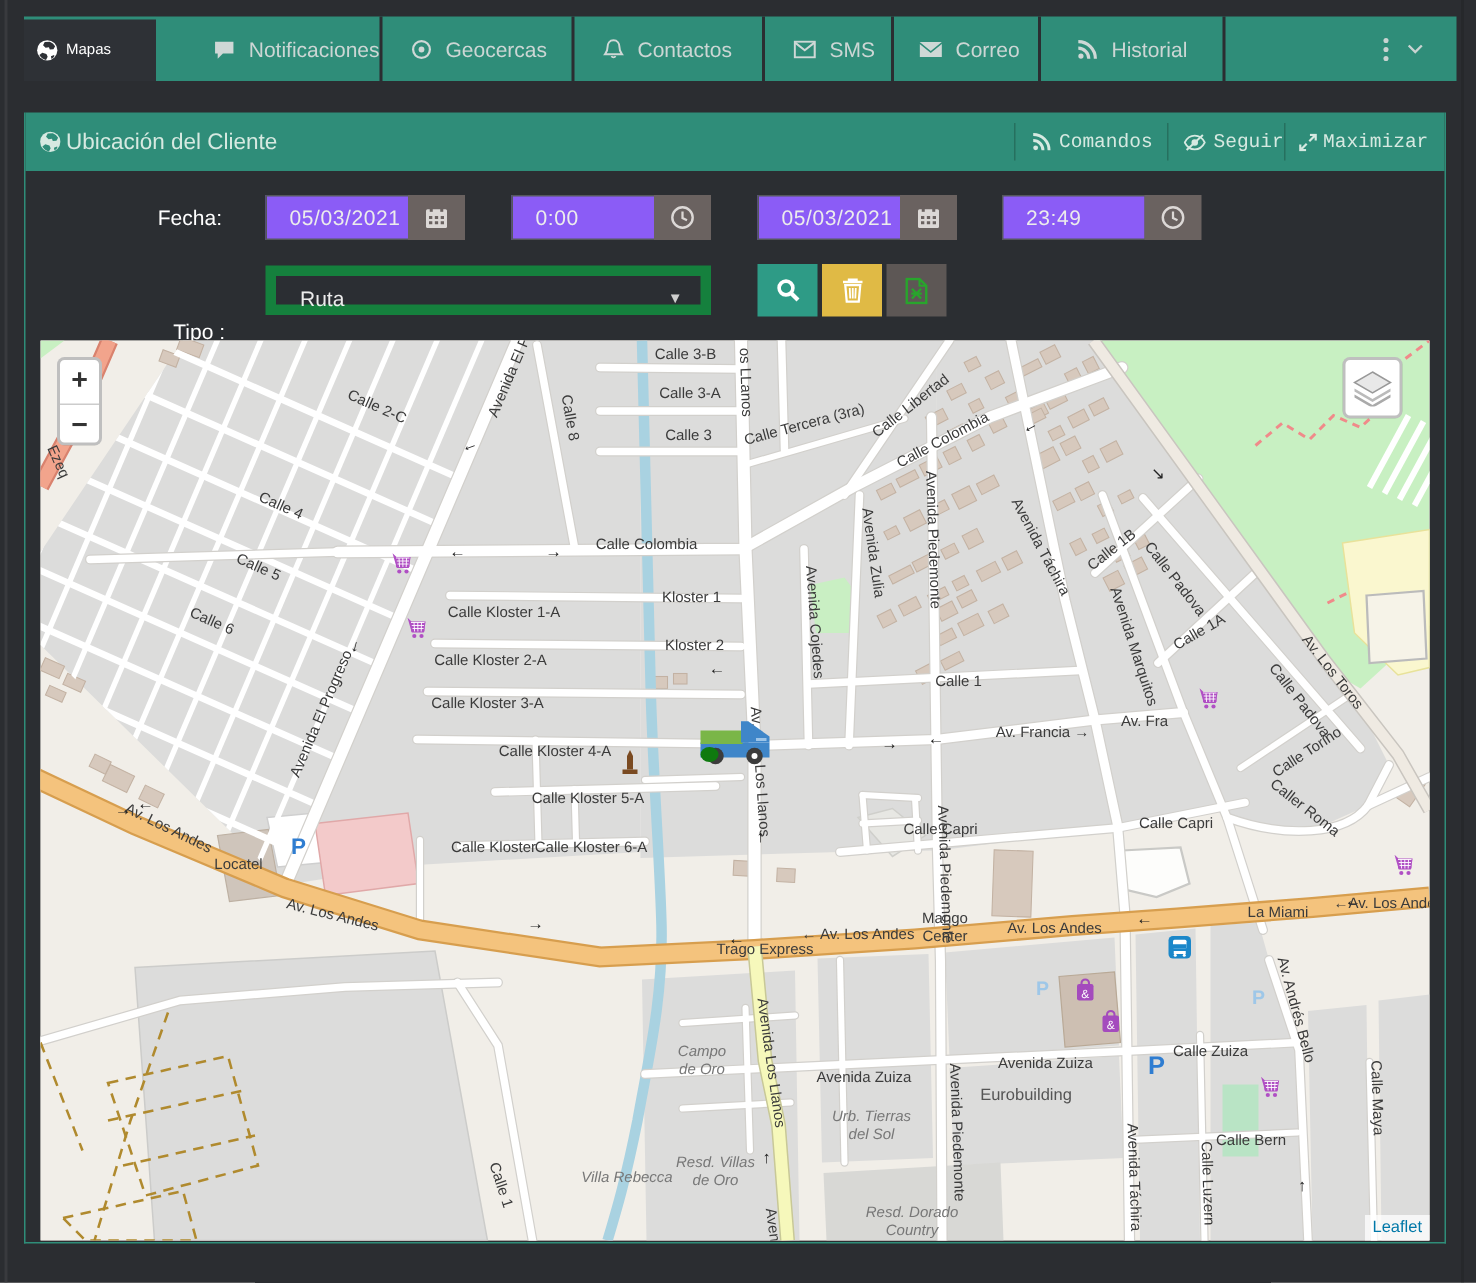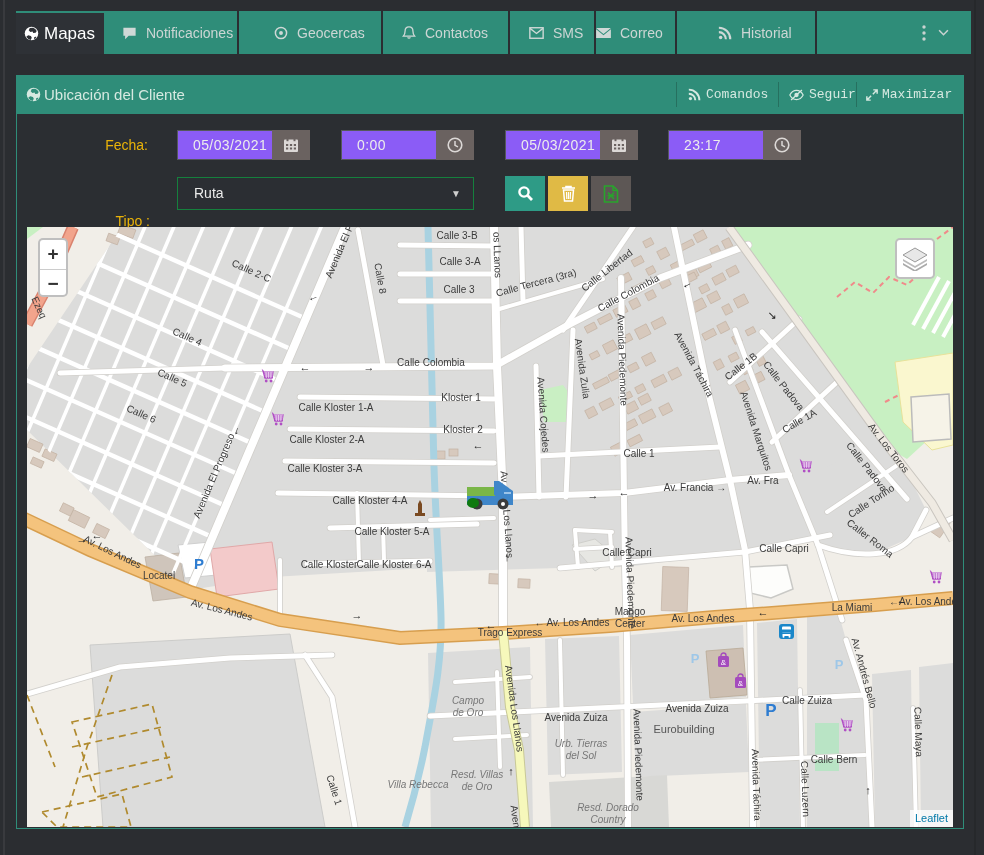--- a/index.html
+++ b/index.html
@@ -2,64 +2,64 @@
 <html><head><meta charset="utf-8">
 <style>
 * { margin:0; padding:0; box-sizing:border-box; }
 html,body { width:984px; height:855px; background:#2b2d31; font-family:"Liberation Sans",sans-serif; overflow:hidden; }
 #page { position:relative; width:984px; height:855px; }
 #leftline { position:absolute; left:3px; top:0; width:2px; height:855px; background:#393a3e; }
 #rightline { position:absolute; left:974px; top:0; width:2px; height:855px; background:#26282b; }
 .tabbar { position:absolute; left:104px; top:11px; width:867px; height:43px; background:#2f8d79; }
 .tab { position:absolute; top:0; height:43px; color:#ccd6d4; font-size:14px; display:flex; align-items:center; border-right:2px solid #2b2d31; }
 .tab svg { margin-right:9px; }
-#tab-mapas { position:absolute; left:16px; top:11px; width:88px; height:43px; background:#2e3136; border-top:2px solid #2f8d79; color:#fff; font-size:17px; display:flex; align-items:center; padding-left:8px; }
+#tab-mapas { position:absolute; left:16px; top:11px; width:88px; height:43px; background:#2e3136; border-top:2px solid #2f8d79; color:#fff; font-size:10px; display:flex; align-items:center; padding-left:8px; }
 #tab-mapas svg { margin-right:5px; }
 #navdots { position:absolute; left:922px; top:11px; height:43px; display:flex; align-items:center; color:#c9d3d1; }
 #panel { position:absolute; left:16px; top:75px; width:948px; height:754px; background:#2b2e32; border:1px solid #2f8d79; border-top:none; }
 #phead { position:absolute; left:0; top:0; width:946px; height:39px; background:#2f8d79; color:#d6e9e1; }
 #phead .title { position:absolute; left:27px; top:11px; font-size:15px; }
 #phead .gl { position:absolute; left:9px; top:12px; }
 .hbtn { position:absolute; top:0; height:39px; display:flex; align-items:center; font-size:13px; color:#d6e9e1;font-family:Liberation Mono, monospace; }
 .hsep { position:absolute; top:7px; width:1px; height:25px; background:#26705f; }
-.lbl { position:absolute; color:#eab308; font-size:14px; }
+.lbl { position:absolute; color:#ffffff; font-size:14px; }
 .inp { position:absolute; height:30px; letter-spacing:0.4px; background:#8b5cf6; border:1px solid #55585c; color:#ececec; font-size:14px; line-height:28px; padding-left:15px; overflow:hidden; white-space:nowrap; }
 .addon { position:absolute; height:30px; width:38px; background:#6a6260; display:flex; align-items:center; justify-content:center; }
-.sel { position:absolute; height:33px; background:#2b2e33; border:1px solid #15803d; color:#ececec; font-size:14px; line-height:31px; padding-left:16px; }
+.sel { position:absolute; height:33px; background:#2b2e33; border:7px solid #15803d; color:#ececec; font-size:14px; line-height:31px; padding-left:16px; }
 .btn { position:absolute; width:40px; height:35px; display:flex; align-items:center; justify-content:center; }
 #map { position:absolute; left:10px; top:152px; width:926px; height:600px; background:#f1eee8; }
 .lcontrol { position:absolute; background:#fff; border:2px solid rgba(0,0,0,0.25); border-radius:5px; }
 #zoomctl { left:11px; top:11px; width:30px; height:59px; }
 #zoomctl .zi { width:100%; height:29px; text-align:center; font-size:19px; font-weight:bold; color:#333; line-height:28px; }
 #zoomctl .zi+.zi { border-top:1px solid #ccc; }
 #layersctl { left:868px; top:11px; width:40px; height:41px; display:flex; align-items:center; justify-content:center; }
 #attrib { position:absolute; right:0; bottom:0; background:rgba(255,255,255,0.75); font-size:11px; color:#0078A8; padding:2px 5px 3px 5px; }
 </style></head>
 <body>
 <div id="page">
 <div id="leftline"></div>
 <div id="rightline"></div>
 
 <div class="tabbar">
-  <div class="tab" style="left:0;width:135px;padding-left:18px;"><svg width="15" height="14" viewBox="0 0 16 16">
+  <div class="tab" style="left:0;width:151px;padding-left:18px;justify-content:flex-end;"><svg width="15" height="14" viewBox="0 0 16 16">
           <path d="M1,2 h14 v9 h-8 l-4,4 v-4 h-2 z" fill="#cfd8d6"></path>
         </svg> Notificaciones</div>
   <div class="tab" style="left:151px;width:128px;padding-left:19px;"><svg width="14" height="14" viewBox="0 0 16 16">
           <circle cx="8" cy="8" r="6.4" fill="none" stroke="#cfd8d6" stroke-width="1.7"></circle>
           <circle cx="8" cy="8" r="2.2" fill="#cfd8d6"></circle>
         </svg> Geocercas</div>
   <div class="tab" style="left:279px;width:127px;padding-left:19px;"><svg width="14" height="15" viewBox="0 0 16 16">
           <path d="M8,1.5 c-3,0 -4.5,2.5 -4.5,5 c0,3.5 -1.5,5 -2,5.7 h13 c-0.5,-0.7 -2,-2.2 -2,-5.7 c0,-2.5 -1.5,-5 -4.5,-5 z" fill="none" stroke="#cfd8d6" stroke-width="1.5"></path>
           <path d="M6.5,13.5 a1.6,1.6 0 0 0 3,0" fill="none" stroke="#cfd8d6" stroke-width="1.4"></path>
         </svg> Contactos</div>
   <div class="tab" style="left:406px;width:86px;padding-left:19px;"><svg width="15" height="12" viewBox="0 0 16 13">
           <rect x="0.8" y="0.8" width="14.4" height="11.4" fill="none" stroke="#cfd8d6" stroke-width="1.5"></rect>
           <path d="M1,1.5 L8,7 L15,1.5" fill="none" stroke="#cfd8d6" stroke-width="1.5"></path>
         </svg> SMS</div>
-  <div class="tab" style="left:492px;width:81px;text-align:right;"><svg width="15" height="12" viewBox="0 0 16 13">
+  <div class="tab" style="left:492px;width:98px;padding-left:17px;text-align:right;"><svg width="15" height="12" viewBox="0 0 16 13">
           <path d="M0,1 L16,1 L8,7.5 Z M0,2.5 V12 H16 V2.5 L8,9 Z" fill="#cfd8d6"></path>
         </svg> Correo</div>
   <div class="tab" style="left:595px;width:118px;padding-left:19px;"><svg width="14" height="14" viewBox="0 0 16 16">
           <circle cx="3" cy="13" r="2" fill="#cfd8d6"></circle>
           <path d="M1,7 a8,8 0 0 1 8,8 M1,2 a13,13 0 0 1 13,13" fill="none" stroke="#cfd8d6" stroke-width="2.4"></path>
         </svg> Historial</div>
 </div>
 <div id="tab-mapas"><svg width="15" height="15" viewBox="0 0 16 16">
         <circle cx="8" cy="8" r="7.2" fill="#fff"></circle>
         <path fill="#2e3136" d="M6.2,2.1 L5,4.4 L6.8,6.3 L9.2,5.9 L9.8,7.4 L12.4,7.2 L13.6,5.2 Q12.3,2.8 9.8,1.9 Z M4.5,9.8 L7.4,10.6 L8.3,12.6 L7.1,14.9 Q4,14.2 2.4,11.4 Z M10.6,12.2 L12.9,11.3 Q13.4,12.2 12.4,13.2 L11,14.2 Z"></path>
@@ -133,21 +133,21 @@
           <g fill="#6a6260">
             <rect x="3" y="7" width="2.2" height="2"></rect>
             <rect x="6.9" y="7" width="2.2" height="2"></rect>
             <rect x="10.8" y="7" width="2.2" height="2"></rect>
             <rect x="3" y="10.5" width="2.2" height="2"></rect>
             <rect x="6.9" y="10.5" width="2.2" height="2"></rect>
             <rect x="10.8" y="10.5" width="2.2" height="2"></rect>
           </g>
         </svg>
       </div>
-  <div class="inp" style="left:651px; top:55px; width:96px;">23:17</div>
+  <div class="inp" style="left:651px; top:55px; width:96px;">23:49</div>
   <div class="addon" style="left:746px; top:55px;">
         <svg width="16" height="16" viewBox="0 0 16 16">
           <circle cx="8" cy="8" r="6.8" fill="none" stroke="#dcd8d6" stroke-width="1.6"></circle>
           <path d="M8,4 V8.3 L11,9.8" fill="none" stroke="#dcd8d6" stroke-width="1.5"></path>
         </svg>
       </div>
 
   <div class="lbl" style="left:85px; top:110px; width:48px; text-align:right;margin-top:28px;">Tipo :</div>
   <div class="sel" style="left:160px; top:102px; width:297px;">Ruta<span style="float:right; margin-right:12px; font-size:10px; color:#cfcfcf;">▼</span></div>
   <div class="btn" style="left:488px; top:101px; background:#2e9b86;">

